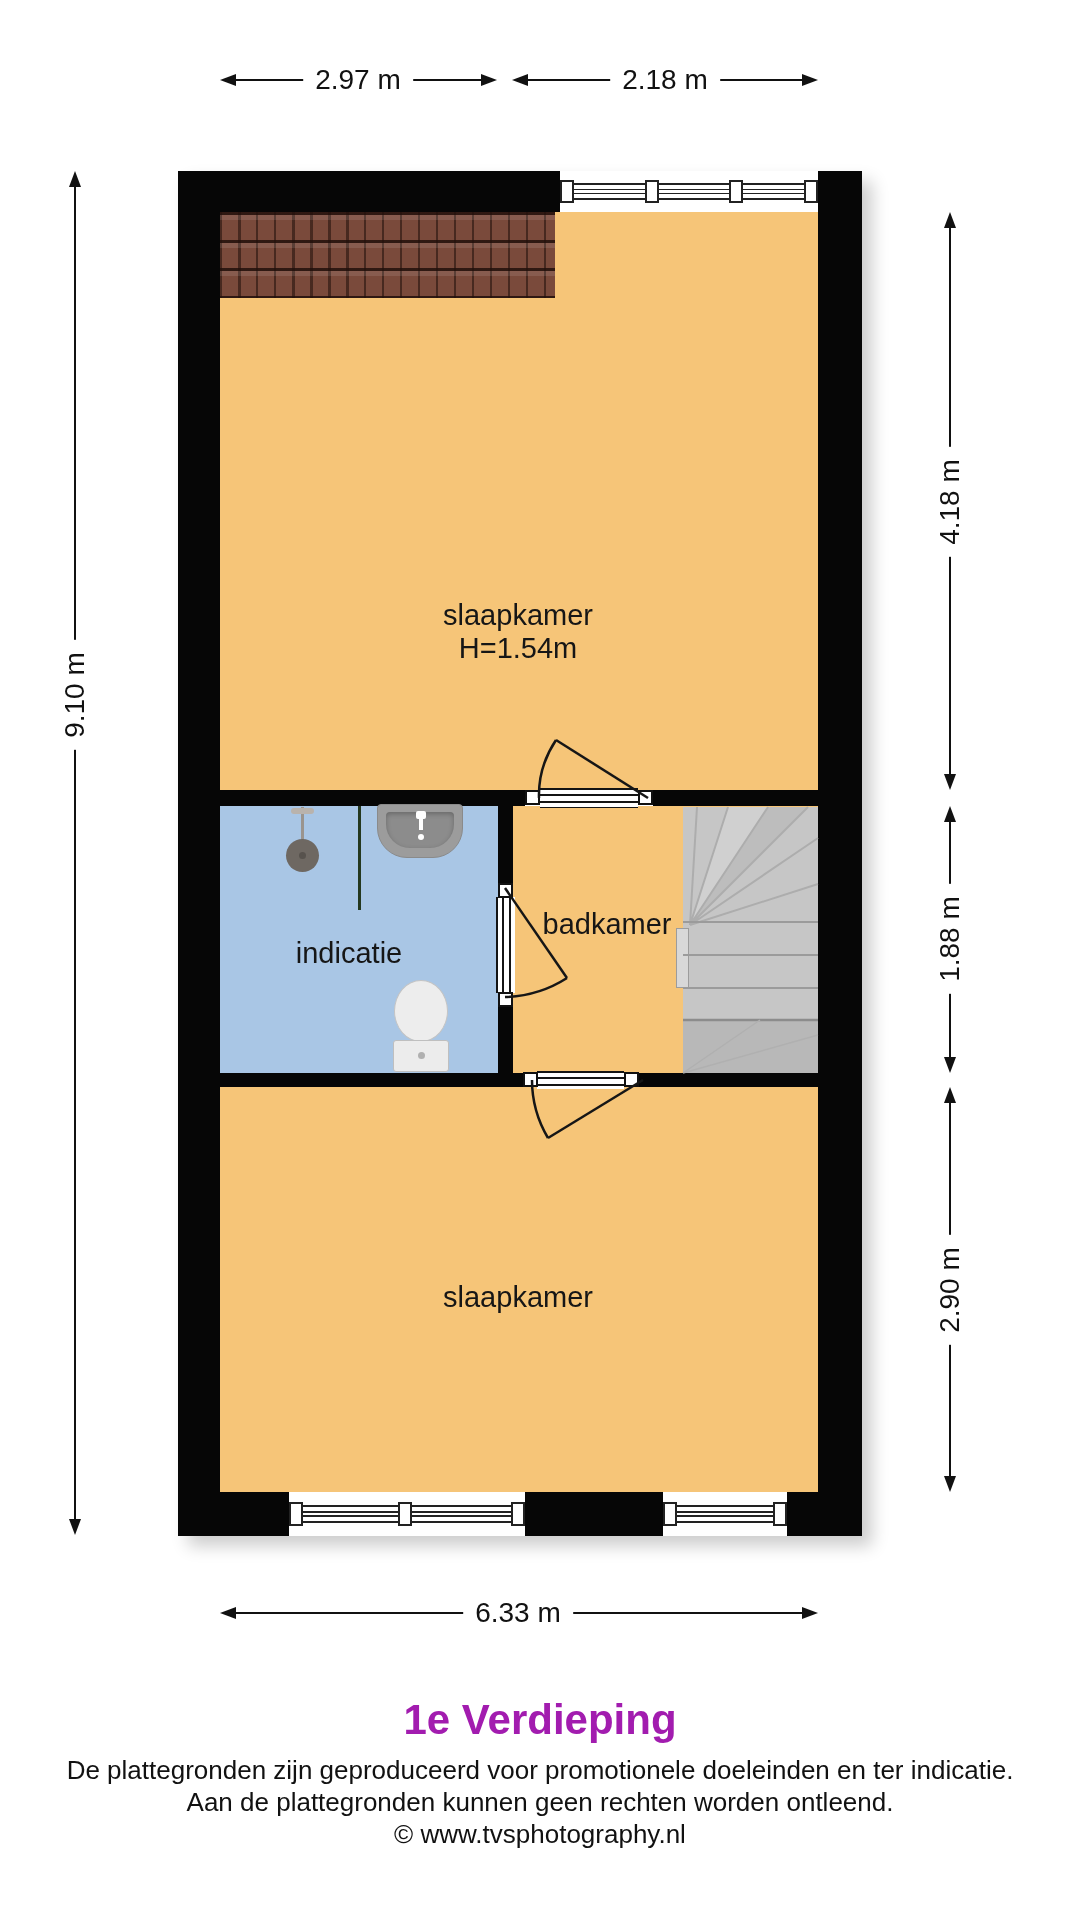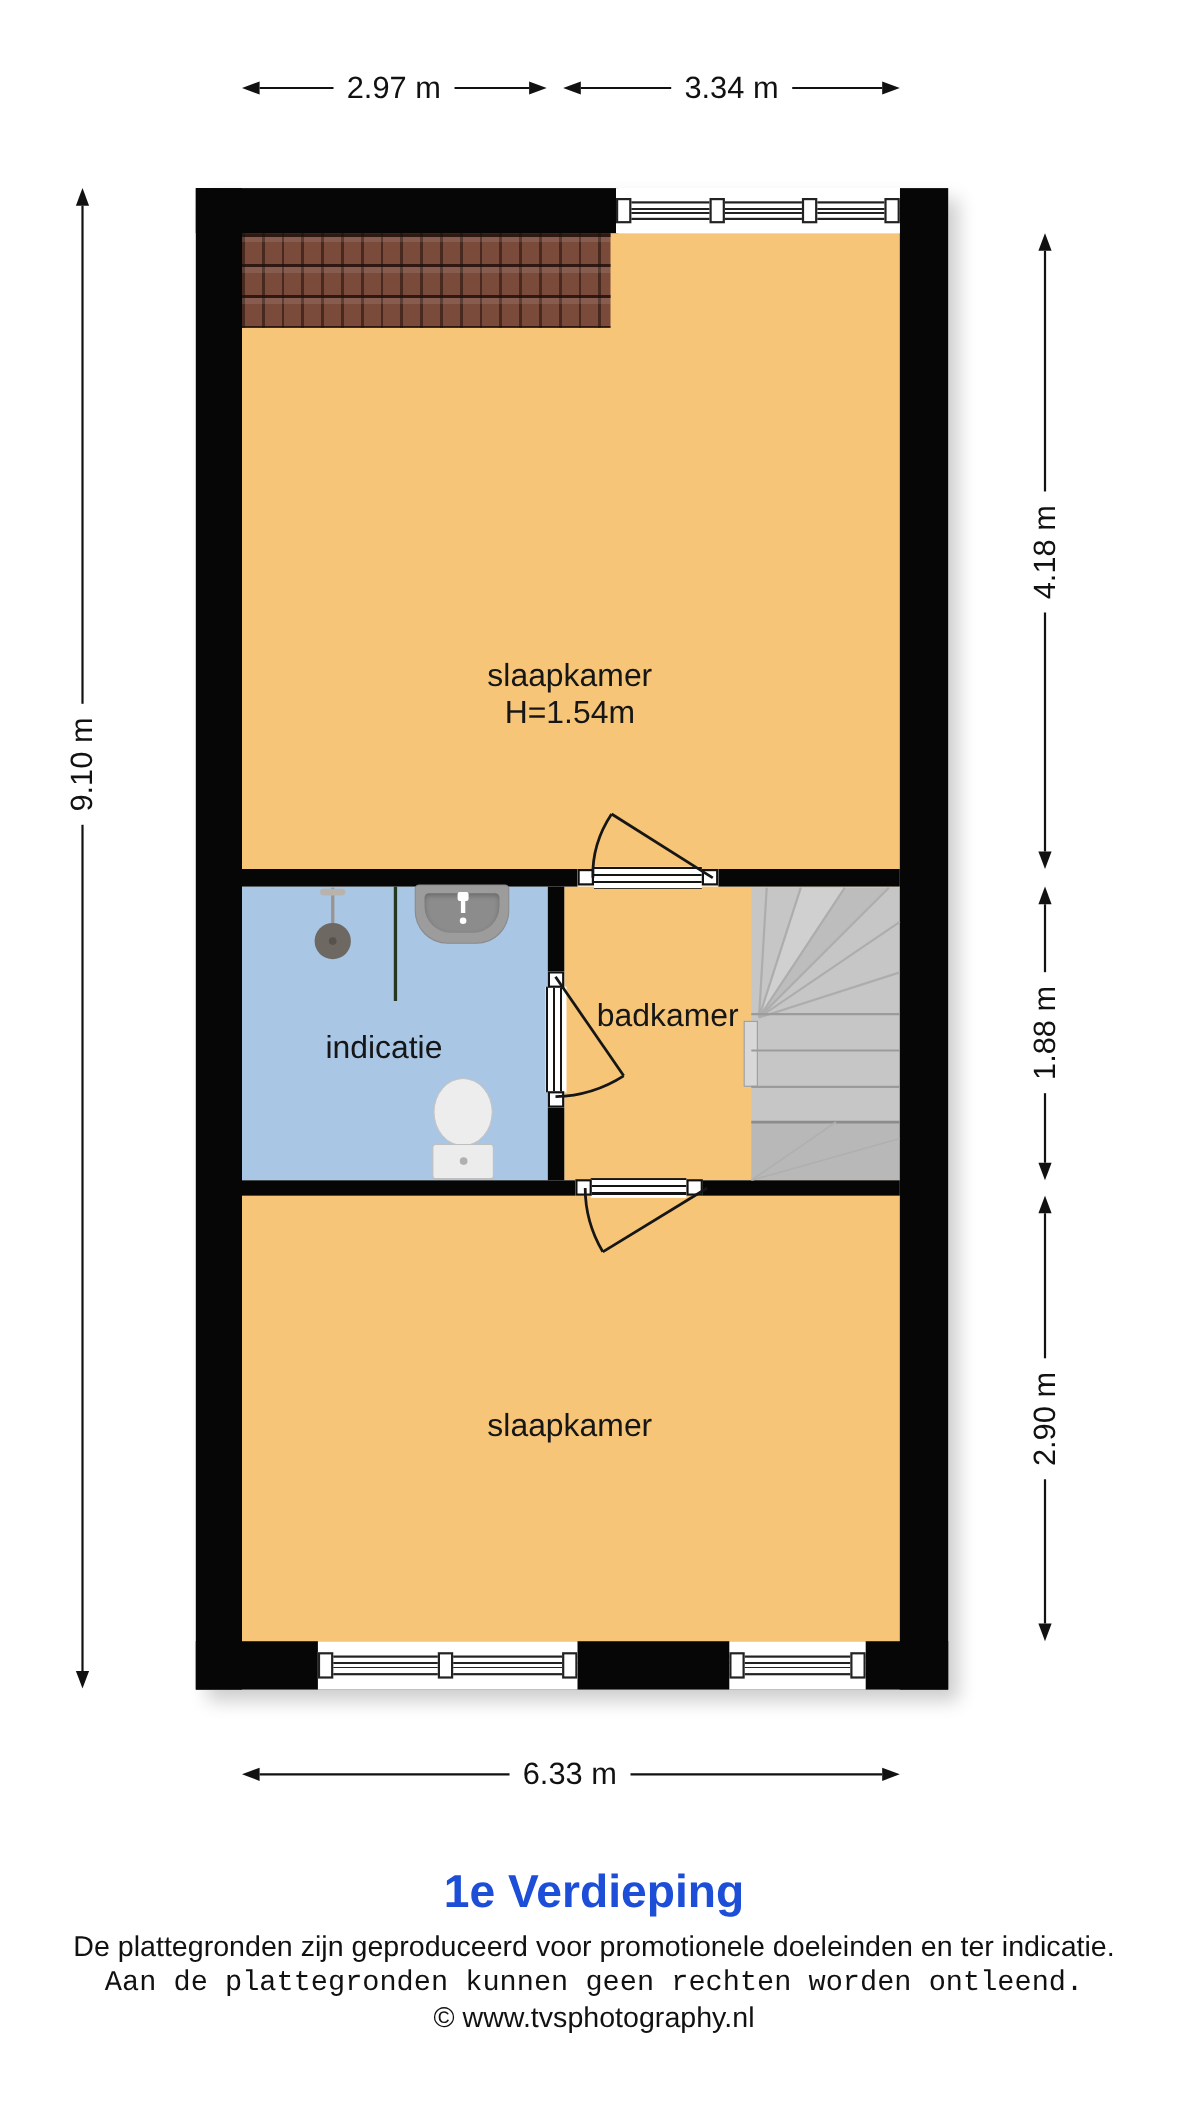--- a/index.html
+++ b/index.html
@@ -46,21 +46,21 @@
   .sink-basin{position:absolute;left:8px;top:7px;right:8px;bottom:9px;background:#8C8C8C;border-radius:4px 4px 24px 24px;box-shadow:inset 0 2px 5px rgba(0,0,0,0.25);}
   .faucet-stem{position:absolute;left:419px;top:812px;width:4px;height:18px;background:#fff;}
   .faucet-knob{position:absolute;left:416px;top:811px;width:10px;height:8px;background:#fff;border-radius:2px;}
   .faucet-dot{position:absolute;left:418px;top:834px;width:6px;height:6px;border-radius:50%;background:#fff;}
   .toilet-bowl{position:absolute;left:394px;top:980px;width:54px;height:62px;border-radius:50%;background:#EDEDED;border:1.5px solid #C4C4C4;box-sizing:border-box;}
   .toilet-tank{position:absolute;left:393px;top:1040px;width:56px;height:32px;background:#ECECEC;border:1.5px solid #BFBFBF;border-radius:3px;box-sizing:border-box;}
   .toilet-dot{position:absolute;left:418px;top:1052px;width:7px;height:7px;border-radius:50%;background:#B0B0B0;}
   .room-label{position:absolute;transform:translate(-50%,-50%);font-size:29px;color:#161616;text-align:center;line-height:33px;white-space:nowrap;}
   .dim-label{position:absolute;transform:translate(-50%,-50%);font-size:28px;color:#111;background:#fff;padding:0 12px;white-space:nowrap;}
   .dim-label.vert{transform:translate(-50%,-50%) rotate(-90deg);}
-  .title{position:absolute;left:540px;top:1720px;transform:translate(-50%,-50%);font-size:42px;font-weight:bold;color:#1d4ed8;white-space:nowrap;}
+  .title{position:absolute;left:540px;top:1720px;transform:translate(-50%,-50%);font-size:42px;font-weight:bold;color:#a21caf;white-space:nowrap;}
   .disclaimer{position:absolute;left:540px;transform:translate(-50%,-50%);font-size:26px;color:#111;white-space:nowrap;}
   svg.overlay{position:absolute;left:0;top:0;width:1080px;height:1920px;pointer-events:none;}
 </style>
 </head>
 <body>
 
 <div class="plan-bg"></div>
 
 <div class="floor" style="left:220px;top:212px;width:598px;height:578px;background:var(--floor);"></div>
 <div class="roof-hatch"></div>
@@ -175,31 +175,31 @@
     <line x1="950" y1="1103" x2="950" y2="1476"></line>
     <polygon points="950,1087 944,1103 956,1103" stroke="none"></polygon>
     <polygon points="950,1492 944,1476 956,1476" stroke="none"></polygon>
     <line x1="236" y1="1613" x2="802" y2="1613"></line>
     <polygon points="220,1613 236,1607 236,1619" stroke="none"></polygon>
     <polygon points="818,1613 802,1607 802,1619" stroke="none"></polygon>
   </g>
 </svg>
 
 <div class="dim-label" style="left:358px;top:80px;">2.97 m</div>
-<div class="dim-label" style="left:665px;top:80px;">3.34 m</div>
+<div class="dim-label" style="left:665px;top:80px;">2.18 m</div>
 <div class="dim-label vert" style="left:75px;top:695px;">9.10 m</div>
 <div class="dim-label vert" style="left:950px;top:502px;">4.18 m</div>
 <div class="dim-label vert" style="left:950px;top:939px;">1.88 m</div>
 <div class="dim-label vert" style="left:950px;top:1290px;">2.90 m</div>
 <div class="dim-label" style="left:518px;top:1613px;">6.33 m</div>
 
 <div class="room-label" style="left:518px;top:632px;">
   <div>slaapkamer</div>
   <div>H=1.54m</div>
 </div>
 <div class="room-label" style="left:349px;top:953px;">indicatie</div>
 <div class="room-label" style="left:607px;top:924px;">badkamer</div>
 <div class="room-label" style="left:518px;top:1297px;">slaapkamer</div>
 
 <div class="title">1e Verdieping</div>
 <div class="disclaimer" style="top:1770px;">De plattegronden zijn geproduceerd voor promotionele doeleinden en ter indicatie.</div>
-<div class="disclaimer" style="top:1802px;font-family:Liberation Mono, monospace;">Aan de plattegronden kunnen geen rechten worden ontleend.</div>
+<div class="disclaimer" style="top:1802px;">Aan de plattegronden kunnen geen rechten worden ontleend.</div>
 <div class="disclaimer" style="top:1834px;">© www.tvsphotography.nl</div>
 
 </body></html>

